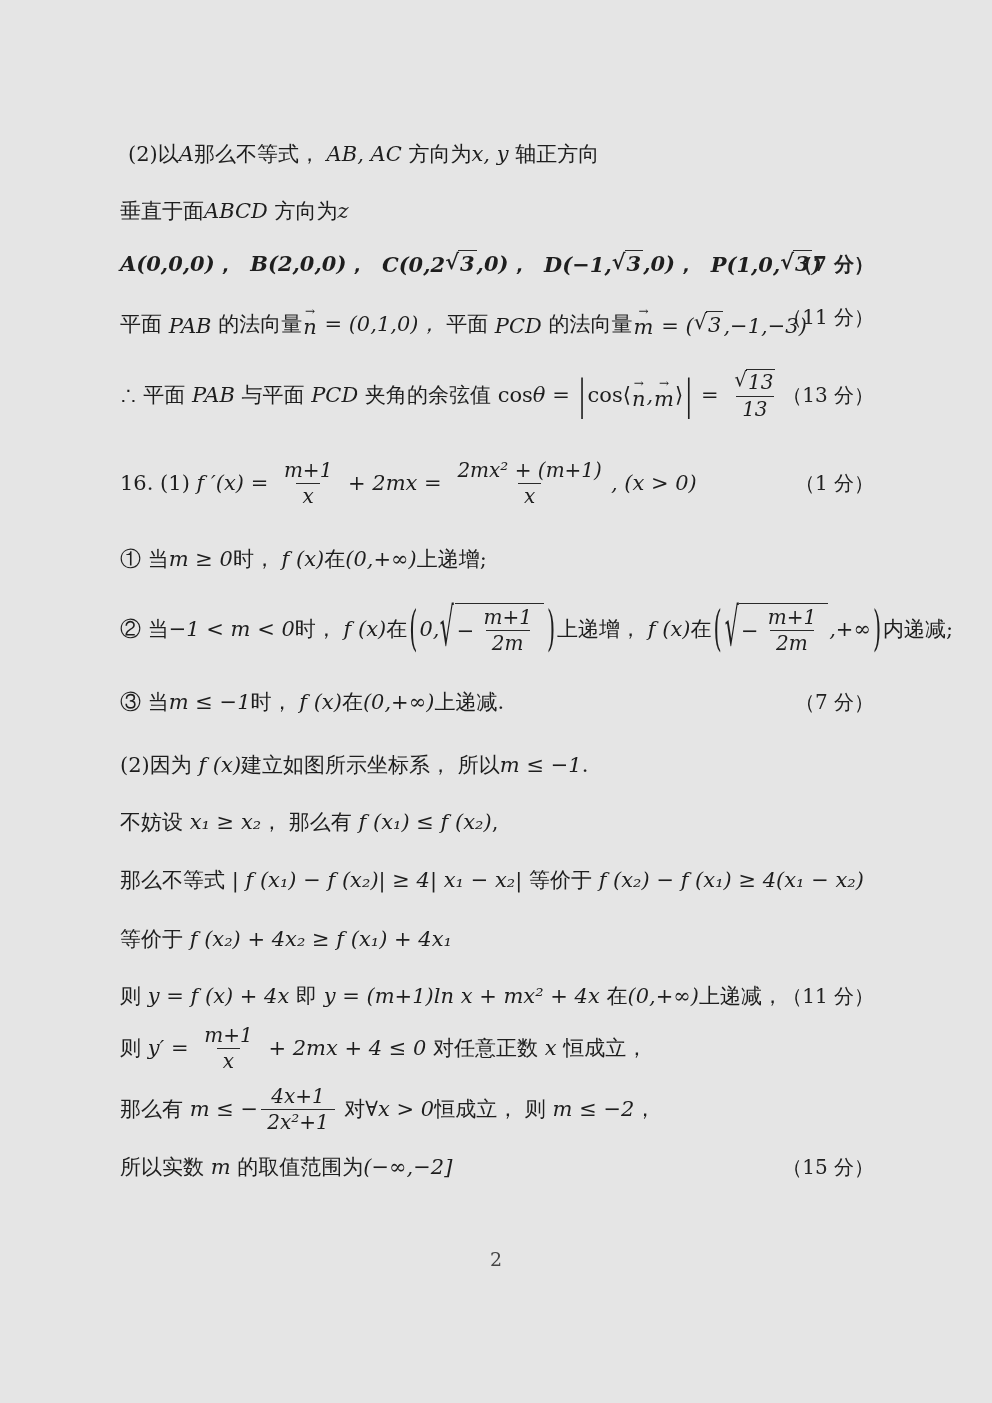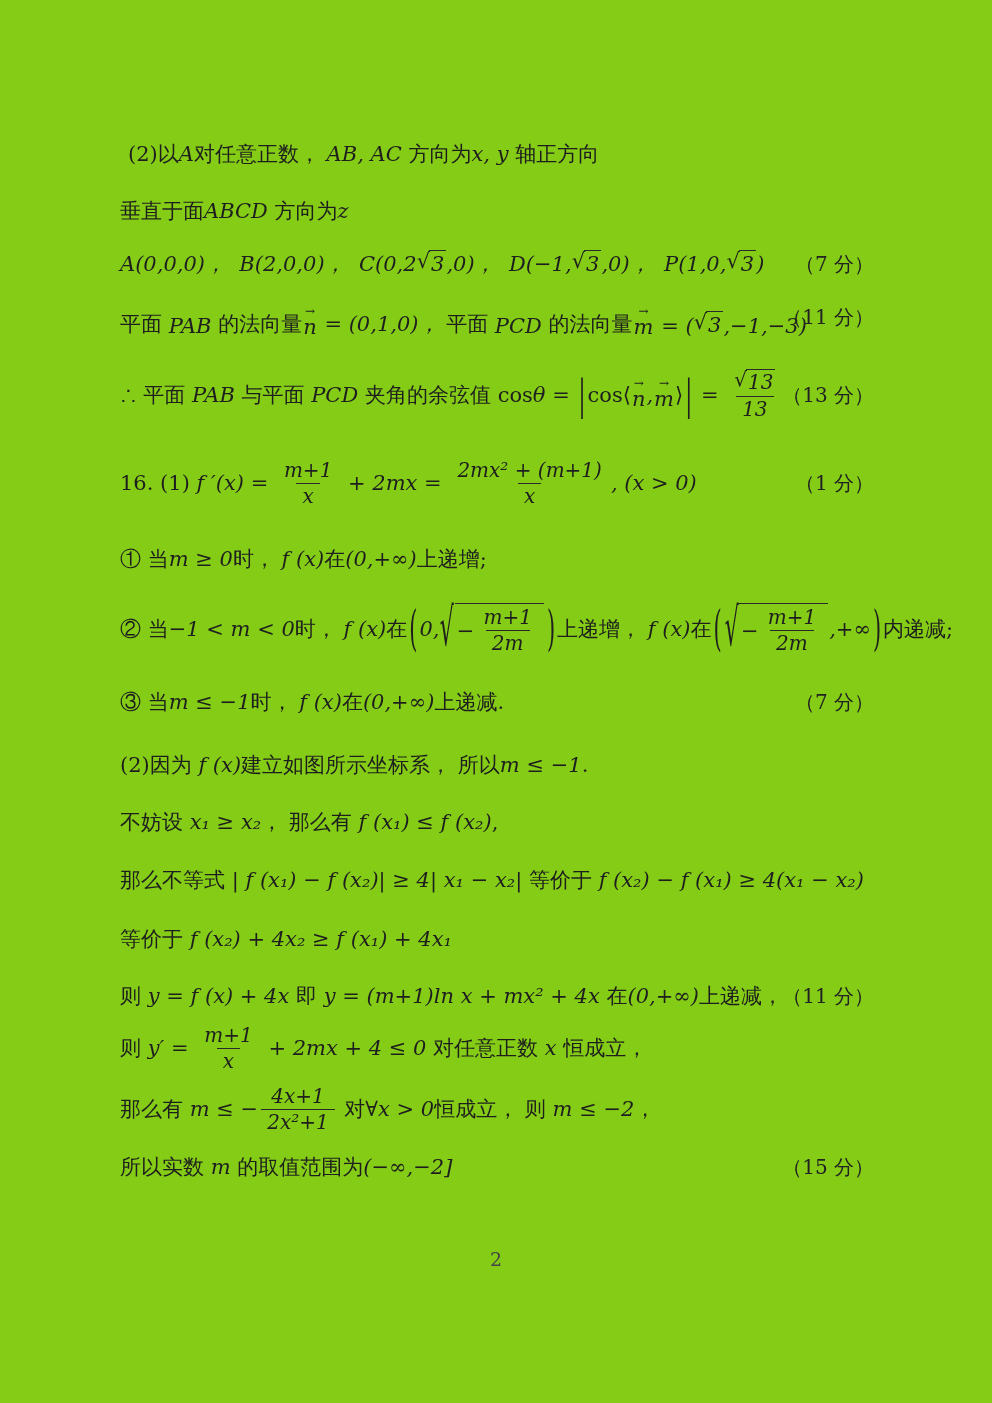--- a/index.html
+++ b/index.html
@@ -1,21 +1,21 @@
 <!DOCTYPE html>
 <html><head>
 <meta charset="utf-8">
 <style>
   html, body { margin:0; padding:0; background:#ffffff; overflow:hidden; }
   body {
     width:992px; height:1403px;
     font-family:"DejaVu Serif","Liberation Serif",serif;
     font-size:21px; color:#1e1e1e;
   }
-  .page { position:relative; width:992px; height:1403px; background:#84cc16; }
+  .page { position:relative; width:992px; height:1403px; background:#e5e5e5; }
   .content { position:absolute; left:120px; top:0; width:754px; }
   .line { position:absolute; left:0; right:0; display:flex; align-items:center; }
   .line > span, .line span { white-space:pre; }
   .cn { font-style:normal; }
   .math { font-style:italic; }
   .up { font-style:normal; }
   .score {
     position:absolute; right:0; top:50%; transform:translateY(-50%);
     font-style:normal; font-size:20px; color:#222;
   }
@@ -35,21 +35,21 @@
   .bigp { display:inline-block; font-style:normal; transform:scaleY(2.35); transform-origin:center; margin:0 2px; }
   .tbar { display:inline-block; font-style:normal; transform:scaleY(1.95); transform-origin:center; margin:0 2px; }
   
   .vec { display:inline-flex; flex-direction:column; align-items:center; font-style:italic; line-height:1; margin:0 1px; }
   .vec .varr { font-style:normal; font-size:12px; line-height:0.65; letter-spacing:0; }
   .vec .vltr { line-height:1.05; }
   .angle { font-style:normal; }
   
   .l1  { top:140px; left:8px; }
   .l2  { top:197px; }
-  .l3  { top:250px; }
+  .l3  { top:250px;font-weight:bold; }
   .l4  { top:296px; height:42px;align-items:flex-end; }
   .l5  { top:360px; height:70px; }
   .l6  { top:447px; height:72px; }
   .l7  { top:545px; }
   .l8  { top:585px; height:88px; }
   .l9  { top:688px; }
   .l10 { top:751px; }
   .l11 { top:808px; }
   .l12 { top:866px; }
   .l13 { top:925px; }
@@ -61,21 +61,21 @@
 </style>
 </head>
 <body>
 
 <div class="page">
   <div class="content">
 
     <div class="line l1">
       <span class="cn">(2)以</span>
       <span class="math">A</span>
-      <span class="cn">对任意正数， </span>
+      <span class="cn">那么不等式， </span>
       <span class="math">AB, AC</span>
       <span class="cn"> 方向为</span>
       <span class="math">x, y</span>
       <span class="cn"> 轴正方向</span>
     </div>
 
     <div class="line l2">
       <span class="cn">垂直于面</span>
       <span class="math">ABCD</span>
       <span class="cn"> 方向为</span>

